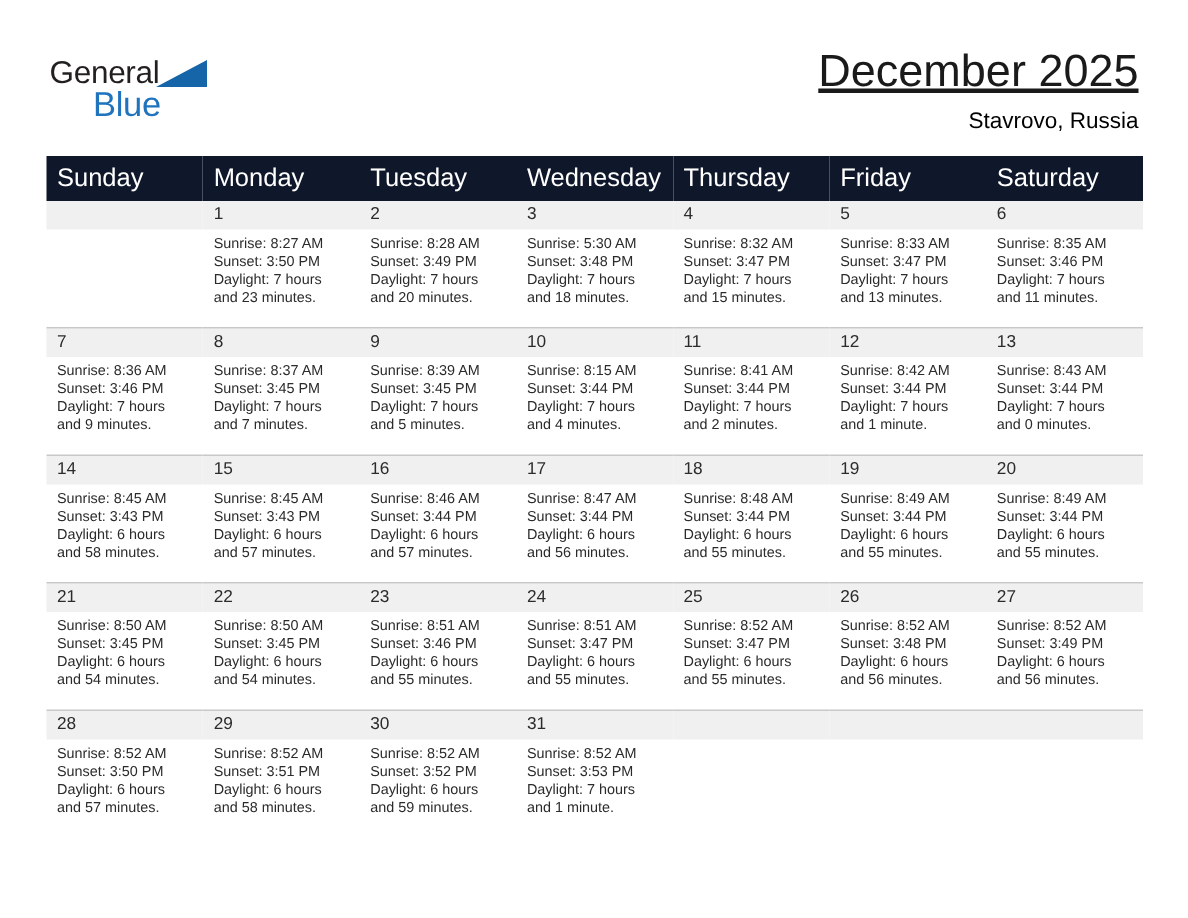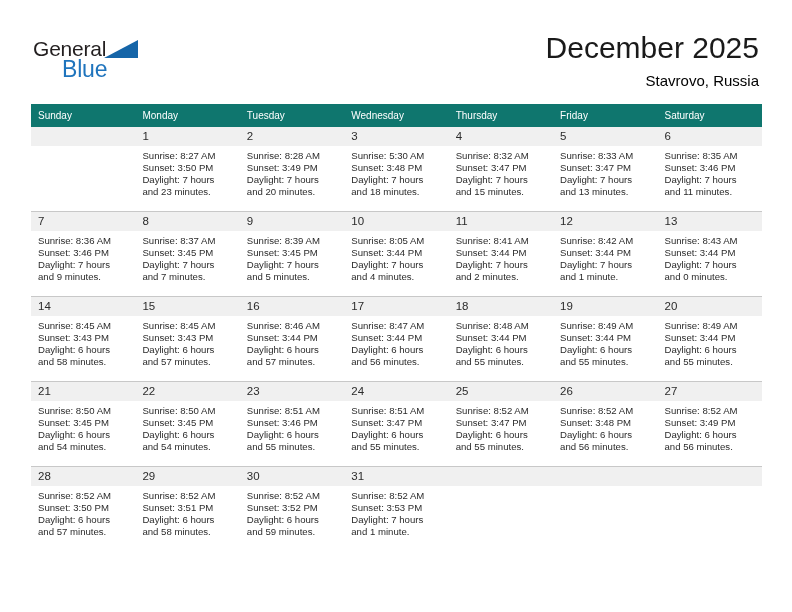--- a/index.html
+++ b/index.html
@@ -71,20 +71,21 @@
     right: 33px;
     top: 30px;
     text-align: right;
   }
   .cal-title {
     font-size: 30px;
     font-weight: normal;
     color: #1a1a1a;
     line-height: 36px;
     white-space: nowrap;
+    text-decoration: underline;
   }
   .cal-sub {
     font-size: 15px;
     font-weight: normal;
     color: #000000;
     line-height: 20px;
     margin-top: 5px;
     white-space: nowrap;
   }
 
@@ -94,23 +95,23 @@
     left: 31px;
     top: 104px;
     width: 731px;
   }
   table.cal {
     border-collapse: collapse;
     width: 731px;
     table-layout: fixed;
   }
   table.cal th {
-    background: #0f766e;
+    background: #0f172a;
     color: #ffffff;
-    font-size: 10px;
+    font-size: 17px;
     font-weight: normal;
     text-align: left;
     padding: 5px 0 5px 7px;
     height: 13px;
     vertical-align: middle;
     border: none;
   }
   td.daycell {
     vertical-align: top;
     padding: 0;
@@ -288,21 +289,21 @@
                   <div>Sunset: 3:45 PM</div>
                   <div>Daylight: 7 hours</div>
                   <div>and 5 minutes.</div>
                 </div>
               </div>
             </td>
             <td class="daycell">
               <div class="cell-inner">
                 <div class="daynum">10</div>
                 <div class="cell-body">
-                  <div>Sunrise: 8:05 AM</div>
+                  <div>Sunrise: 8:15 AM</div>
                   <div>Sunset: 3:44 PM</div>
                   <div>Daylight: 7 hours</div>
                   <div>and 4 minutes.</div>
                 </div>
               </div>
             </td>
             <td class="daycell">
               <div class="cell-inner">
                 <div class="daynum">11</div>
                 <div class="cell-body">

